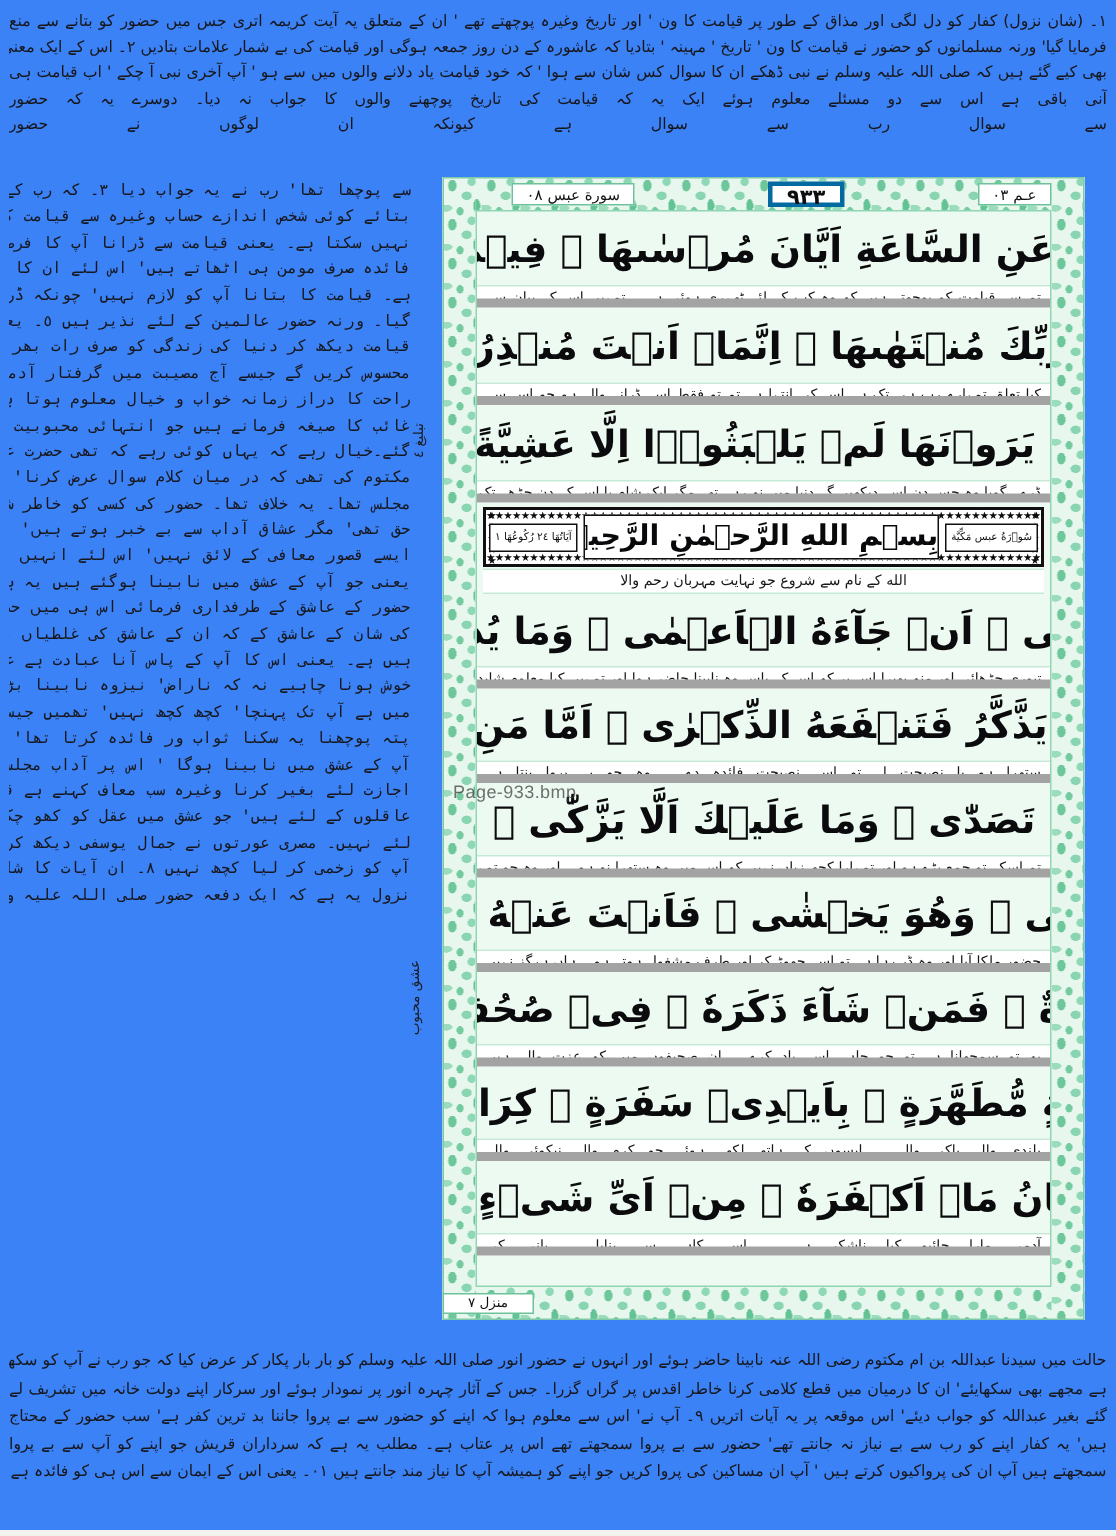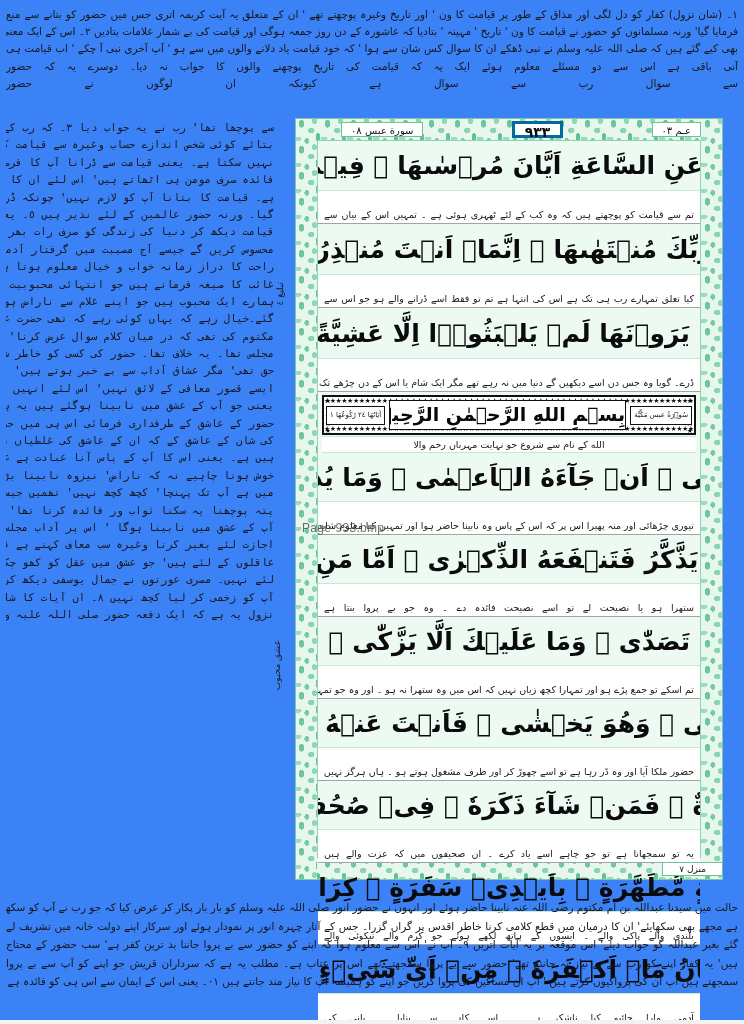--- a/index.html
+++ b/index.html
@@ -125,46 +125,46 @@
     background:#ffffff;border:3px solid #0369a1;
     height:17px;line-height:16px;padding:0 10px;
     font-size:14px;font-weight:bold;letter-spacing:1px;
     color:#0d0d10;direction:rtl;white-space:nowrap;
     box-sizing:border-box;
   }
 
   
   #panel-footer{
     position:absolute;left:0;right:0;bottom:3px;height:16px;
-    display:flex;align-items:center;justify-content:flex-end;z-index:5;
+    display:flex;align-items:center;justify-content:flex-start;z-index:5;
   }
   #footer-box{
     background:#ffffff;border:1px solid #6cc399;
     height:14px;line-height:13px;padding:0 16px;
     font-size:9px;direction:rtl;color:#121215;white-space:nowrap;
     box-sizing:border-box;
   }
 
   
   .ayah-row{
     direction:rtl;text-align:center;
     font-size:25px;line-height:1;
     color:#0b0b0d;
     white-space:nowrap;overflow:hidden;
     font-weight:bold;
     padding:0 2px;
     display:flex;align-items:center;justify-content:center;
   }
   .trans-row{
     background:#ffffff;
-    border-top:1px solid #c6e9d7;border-bottom:1px solid #a3a3a3;
+    border-top:1px solid #c6e9d7;border-bottom:6px solid #a3a3a3;
     direction:rtl;text-align:justify;text-align-last:justify;
     font-size:9.5px;line-height:15px;height:15px;
     color:#18181c;white-space:nowrap;overflow:hidden;
-    padding:16px 6px;box-sizing:border-box;
+    padding:0 6px;box-sizing:border-box;
     margin:1px 0;
   }
 
   
   #bismillah-band{
     position:relative;
     margin:3px 4px 0 4px;
     height:40px;
     background:#ffffff;
     border:2px solid #101013;
@@ -244,21 +244,20 @@
     <div class="cline urdu">سے پوچھا تھا' رب نے یہ جواب دیا ٣۔ کہ رب کے بغیر</div>
     <div class="cline urdu">بتائے کوئی شخص اندازے حساب وغیرہ سے قیامت کو بتا</div>
     <div class="cline urdu">نہیں سکتا ہے۔ یعنی قیامت سے ڈرانا آپ کا فرض منصبی</div>
     <div class="cline urdu">فائدہ صرف مومن ہی اٹھاتے ہیں' اس لئے ان کا ذکر فرمایا</div>
     <div class="cline urdu">ہے۔ قیامت کا بتانا آپ کو لازم نہیں' چونکہ ڈرانے کا</div>
     <div class="cline urdu">گیا۔ ورنہ حضور عالمین کے لئے نذیر ہیں ٥۔ یعنی کفار</div>
     <div class="cline urdu">قیامت دیکھ کر دنیا کی زندگی کو صرف رات بھر کی زندگی</div>
     <div class="cline urdu">محسوس کریں گے جیسے آج مصیبت میں گرفتار آدمی کو</div>
     <div class="cline urdu">راحت کا دراز زمانہ خواب و خیال معلوم ہوتا ہے۔ ٦۔</div>
     <div class="cline urdu">غائب کا صیغہ فرمانے ہیں جو انتہائی محبوبیت کا اظہار ہے' یعنی</div>
-    <div class="cline urdu">ہمارے ایک محبوب ہیں جو اپنے غلام سے ناراض ہو</div>
     <div class="cline urdu">گئے۔خیال رہے کہ یہاں کوئی رہے کہ تھی حضرت عبداللہ بن ام</div>
     <div class="cline urdu">مکتوم کی تھی کہ در میان کلام سوال عرض کرنا' یہ خلاف آداب</div>
     <div class="cline urdu">مجلس تھا۔ یہ خلاف تھا۔ حضور کی کسی کو خاطر شریف بالکل</div>
     <div class="cline urdu">حق تھی' مگر عشاق آداب سے بے خبر ہوتے ہیں' ان کو</div>
     <div class="cline urdu">ایسے قصور معافی کے لائق نہیں' اس لئے انہیں نابینا فرمایا'</div>
     <div class="cline urdu">یعنی جو آپ کے عشق میں نابینا ہوگئے ہیں یہ ہے رب نے</div>
     <div class="cline urdu">حضور کے عاشق کے طرفداری فرمائی اس ہی میں حضور</div>
     <div class="cline urdu">کی شان کے عاشق کے کہ ان کے عاشق کی غلطیاں معاف</div>
     <div class="cline urdu">ہیں ہے۔ یعنی اس کا آپ کے پاس آنا عبادت ہے عبادت پر</div>
     <div class="cline urdu">خوش ہونا چاہیے نہ کہ ناراض' نیزوہ نابینا بڑی مصیبت</div>

